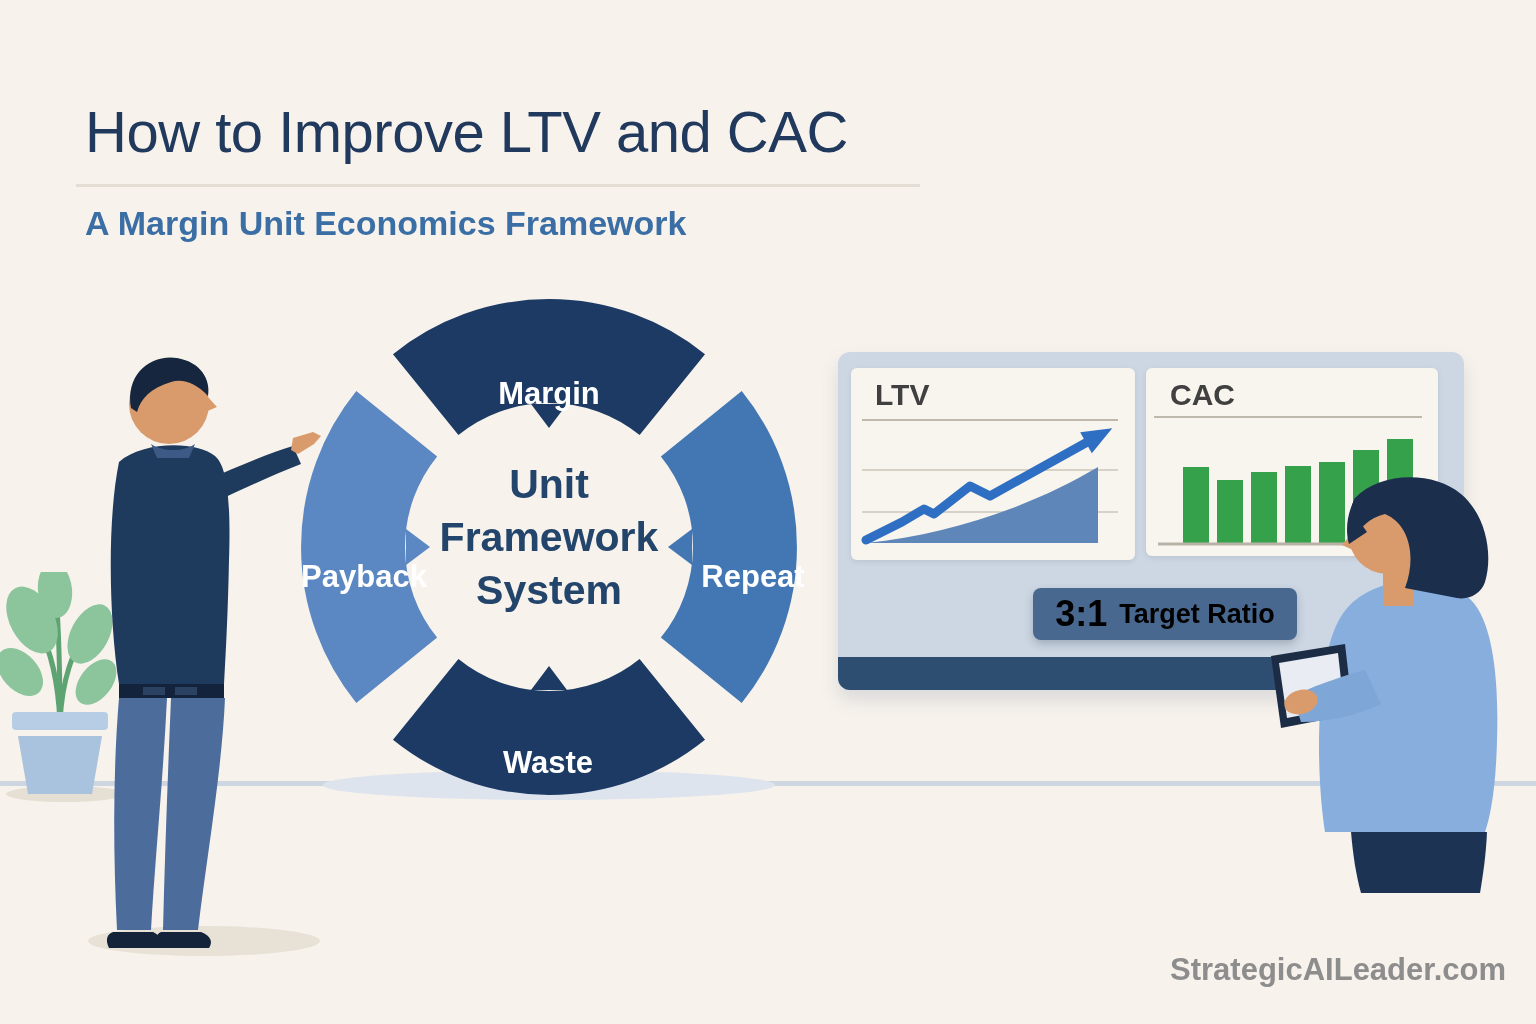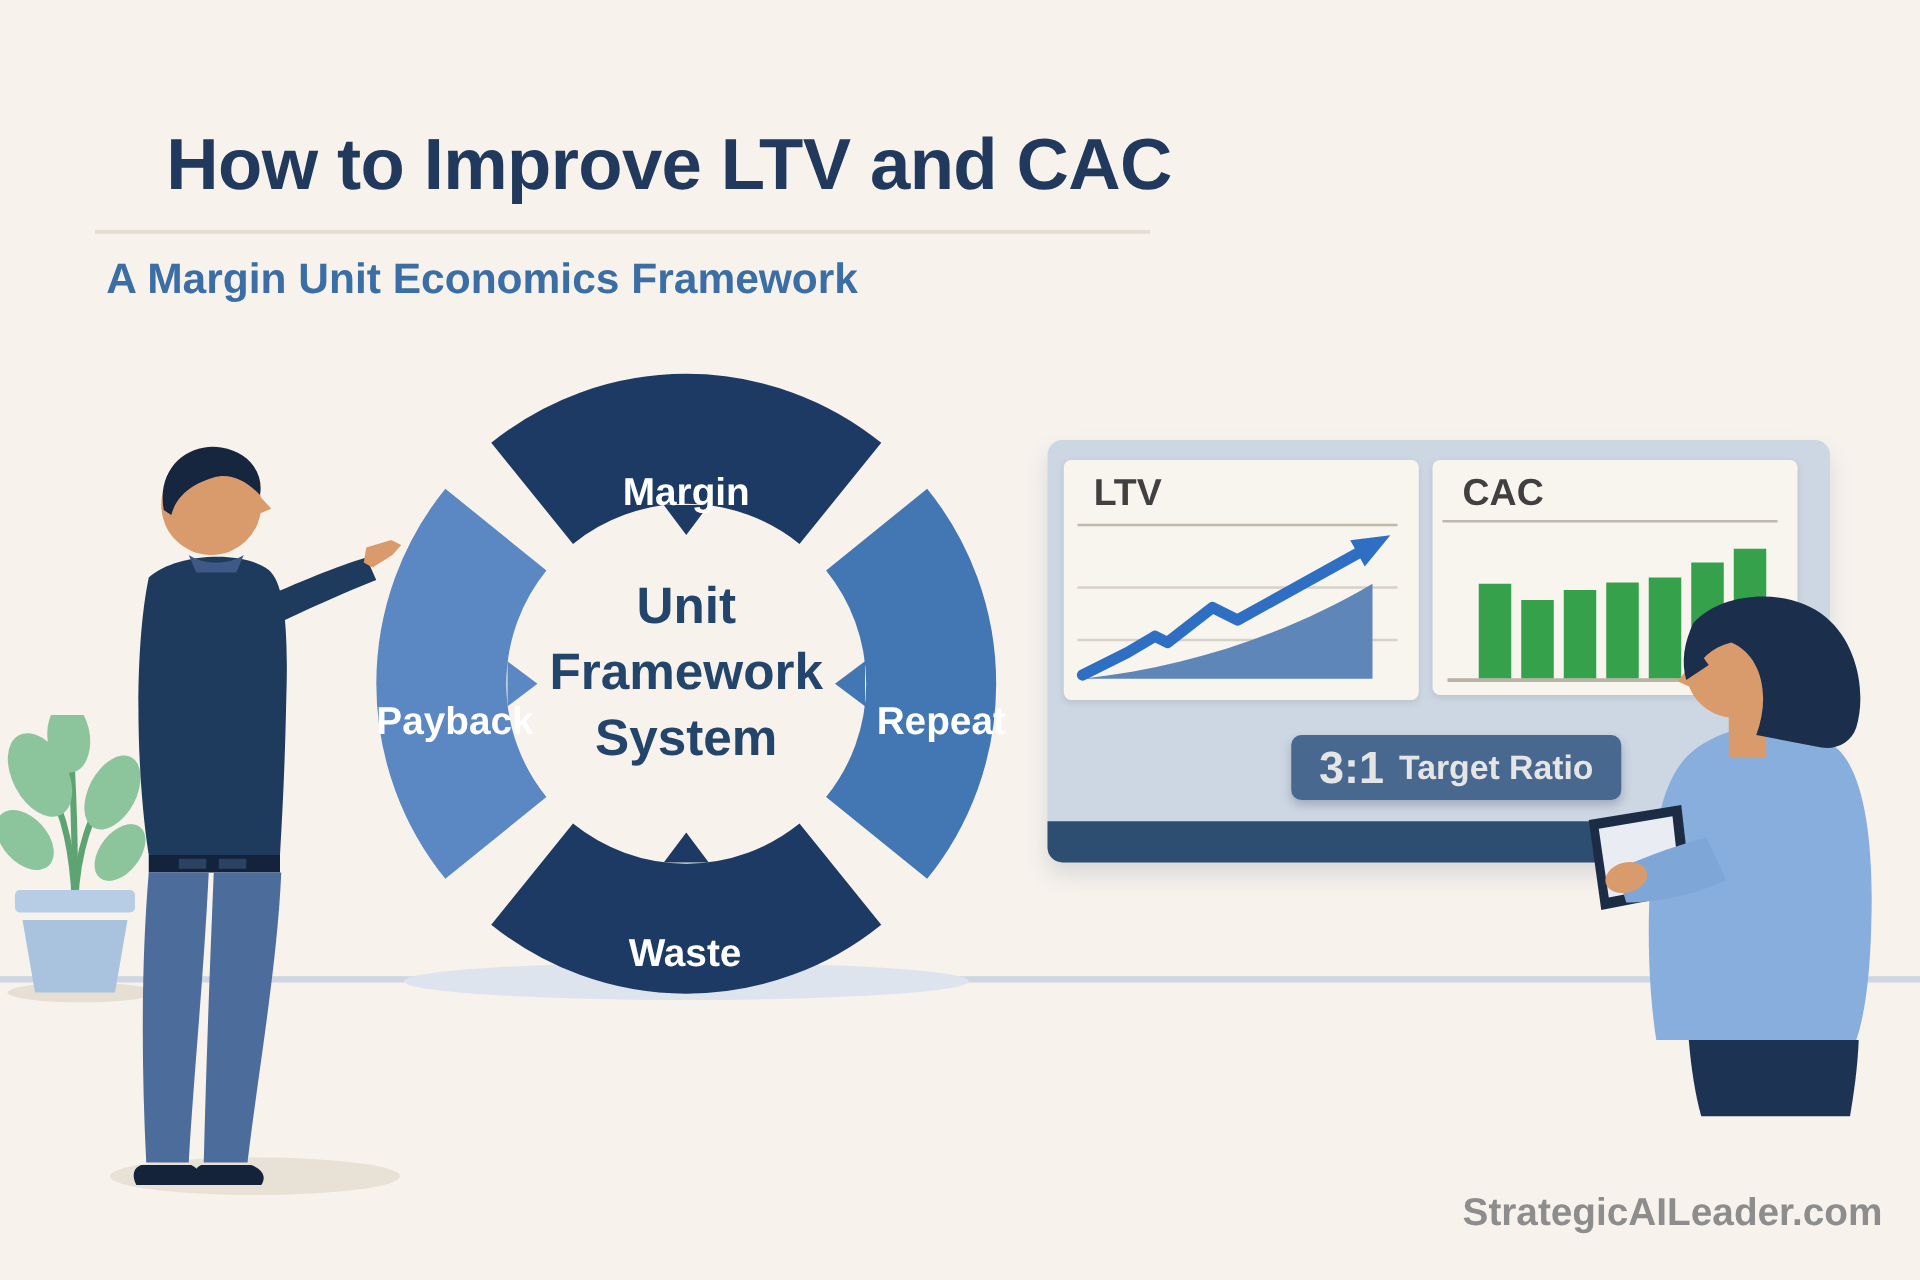--- a/index.html
+++ b/index.html
@@ -1,19 +1,19 @@
 <!DOCTYPE html>
 <html><head>
 <meta charset="utf-8">
 <style>
   html,body{margin:0;padding:0;background:#f7f2ec;}
   .canvas{position:relative;width:1536px;height:1024px;background:#f7f2ec;overflow:hidden;
           font-family:"Liberation Sans",sans-serif;}
   .abs{position:absolute;}
-  .page-title{left:85px;top:98px;font-size:58px;font-weight:bold;color:#20395c;letter-spacing:-0.5px;z-index:2;margin-left:48px;}
+  .page-title{left:85px;top:98px;font-size:58px;font-weight:normal;color:#20395c;letter-spacing:-0.5px;z-index:2;}
   .title-divider{left:76px;top:184px;width:844px;height:3px;background:#e4ddd3;z-index:2;}
   .page-subtitle{left:85px;top:204px;font-size:34px;font-weight:bold;color:#3a6ea5;z-index:2;}
 
   .floor-line{left:0;top:781px;width:1536px;height:5px;background:#cdd6e1;z-index:1;}
   .cycle-shadow{left:323px;top:770px;width:452px;height:30px;background:#dde4ee;border-radius:50%;z-index:1;}
   .man-shadow{left:88px;top:926px;width:232px;height:30px;background:#e8e1d6;border-radius:50%;z-index:1;}
   .pot-shadow{left:6px;top:786px;width:118px;height:16px;background:#e6dfd4;border-radius:50%;z-index:1;}
 
   .cycle-svg{left:299px;top:297px;width:500px;height:500px;z-index:2;overflow:visible;}
   .arc-label{color:#ffffff;font-weight:bold;font-size:31px;text-align:center;z-index:3;margin-top:32px;}
@@ -26,21 +26,21 @@
 
   .panel{left:838px;top:352px;width:626px;height:338px;background:#cdd7e3;border-radius:12px;
          box-shadow:0 10px 18px rgba(90,110,140,0.18);z-index:2;}
   .card{position:absolute;background:#f8f4ee;border-radius:6px;box-shadow:0 2px 5px rgba(60,70,90,0.12);}
   .card-ltv{left:13px;top:16px;width:284px;height:192px;}
   .card-cac{left:308px;top:16px;width:292px;height:188px;}
   .card-title{position:absolute;left:24px;top:10px;font-size:30px;font-weight:bold;color:#404040;}
   .chart-svg{position:absolute;left:11px;top:37px;overflow:visible;}
   .chart-svg-cac{left:8px;}
   .badge{left:195px;top:236px;width:264px;height:52px;background:#49688f;border-radius:8px;
-         display:flex;align-items:center;justify-content:center;gap:12px;color:#e5e5e5;
+         display:flex;align-items:center;justify-content:center;gap:12px;color:#000000;
          box-shadow:0 4px 8px rgba(30,45,70,0.25);position:absolute;}
   .badge-ratio{font-size:36px;font-weight:bold;}
   .badge-label{font-size:27px;font-weight:bold;}
   .panel-footer{left:0;top:305px;width:626px;height:33px;background:#2d4d71;border-radius:0 0 12px 12px;position:absolute;}
 
   .man-svg{left:55px;top:350px;width:290px;height:615px;z-index:4;}
   .woman-svg{left:1255px;top:470px;width:281px;height:425px;z-index:5;}
   .plant-svg{left:0px;top:572px;width:120px;height:230px;z-index:3;}
 
   .watermark{right:30px;top:952px;font-size:31px;font-weight:bold;color:#8d8d8d;z-index:5;}

